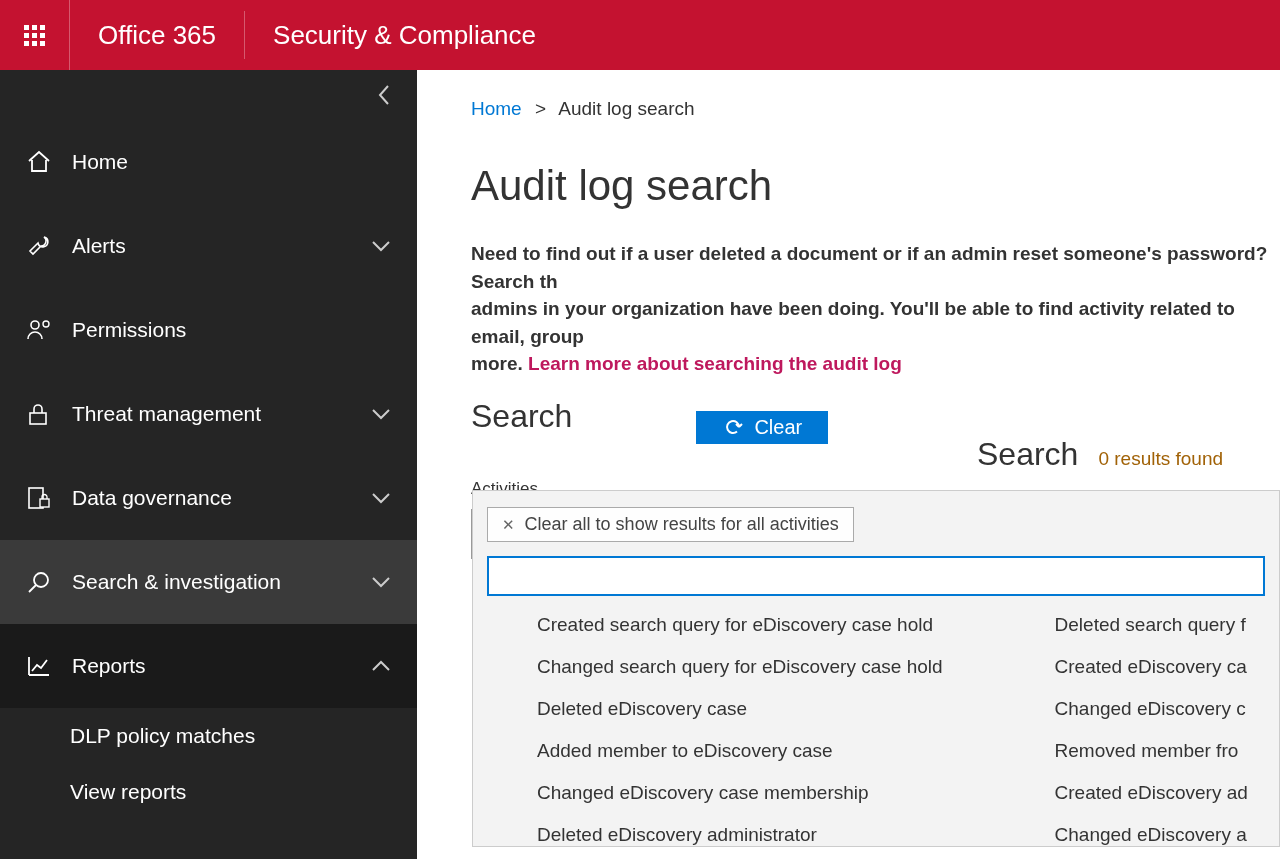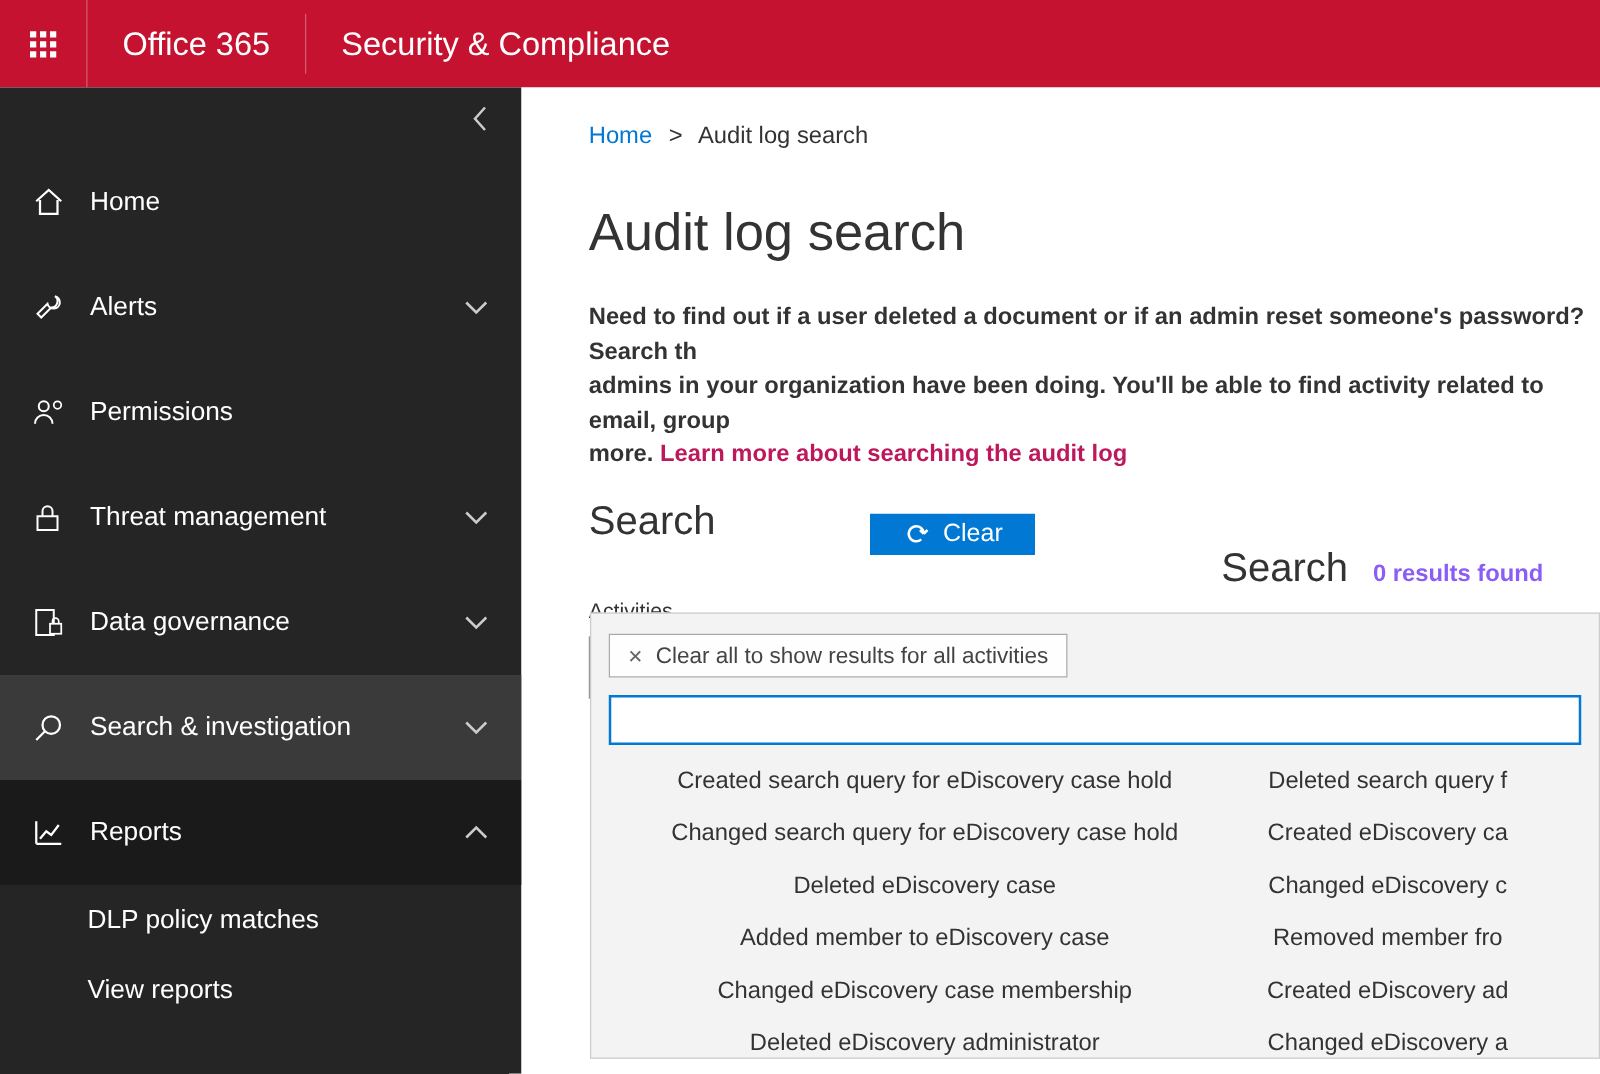--- a/index.html
+++ b/index.html
@@ -26,30 +26,30 @@
 .breadcrumb .current { color: #333; }
 h1 { font-size: 42px; font-weight: 300; margin-bottom: 30px; color: #333; }
 .desc { font-size: 19px; line-height: 1.45; color: #333; margin-bottom: 20px; }
 .desc a { color: #be185d; text-decoration: none; font-weight: 600; }
 .search-row { display: flex; align-items: flex-end; gap: 120px; }
 .search-col h2 { font-size: 32px; font-weight: 300; margin-bottom: 22px; display: inline-block; }
 .search-head { display: flex; align-items: center; gap: 124px; margin-bottom: 22px; }
 .clear-btn { background: #0078d4; color: #fff; border: none; height: 33px; padding: 0 26px; font-size: 20px; display: inline-flex; align-items: center; gap: 10px; cursor: pointer; }
 .results-head { display: flex; align-items: baseline; gap: 20px; }
 .results-head h2 { font-size: 32px; font-weight: 300; }
-.results-count { font-size: 19px; font-weight: 700; color: #8b5cf6; }
+.results-count { font-size: 19px; font-weight: 400; color: #a16207; }
 .field-label { font-size: 17px; color: #333; margin-bottom: 10px; }
 .activities-select { width: 386px; height: 50px; border: 1px solid #999; display: flex; align-items: center; padding: 0 18px; font-size: 19px; cursor: pointer; justify-content: space-between; }
 .table-heads { display: flex; gap: 80px; font-size: 19px; font-weight: 600; margin-top: 42px; }
 .th { display: flex; align-items: center; gap: 8px; }
 .dropdown-panel { position: absolute; top: 490px; left: 472px; right: 0; background: #f3f3f3; border: 1px solid #ccc; padding: 16px 14px 0 14px; }
 .clear-chip { display: inline-flex; align-items: center; gap: 10px; border: 1px solid #aaa; background: #fefefe; padding: 6px 14px; font-size: 18px; color: #444; cursor: pointer; margin-bottom: 14px; }
 .clear-chip .x { color: #666; font-size: 15px; }
 .dd-search { width: 100%; height: 40px; border: 2px solid #0078d4; background: #fff; padding: 0 10px; font-size: 18px; outline: none; margin-bottom: 18px; }
-.dd-cols { display: flex; gap: 71px; padding-left: 50px; text-align: center; }
+.dd-cols { display: flex; gap: 112px; padding-left: 50px; }
 .dd-col { display: flex; flex-direction: column; gap: 20px; }
 .dd-item { font-size: 19px; color: #333; cursor: pointer; white-space: nowrap; }
 svg { display: block; }
 </style>
 </head>
 <body>
 
 <div class="header">
   <div class="waffle">
     <div class="waffle-grid">

